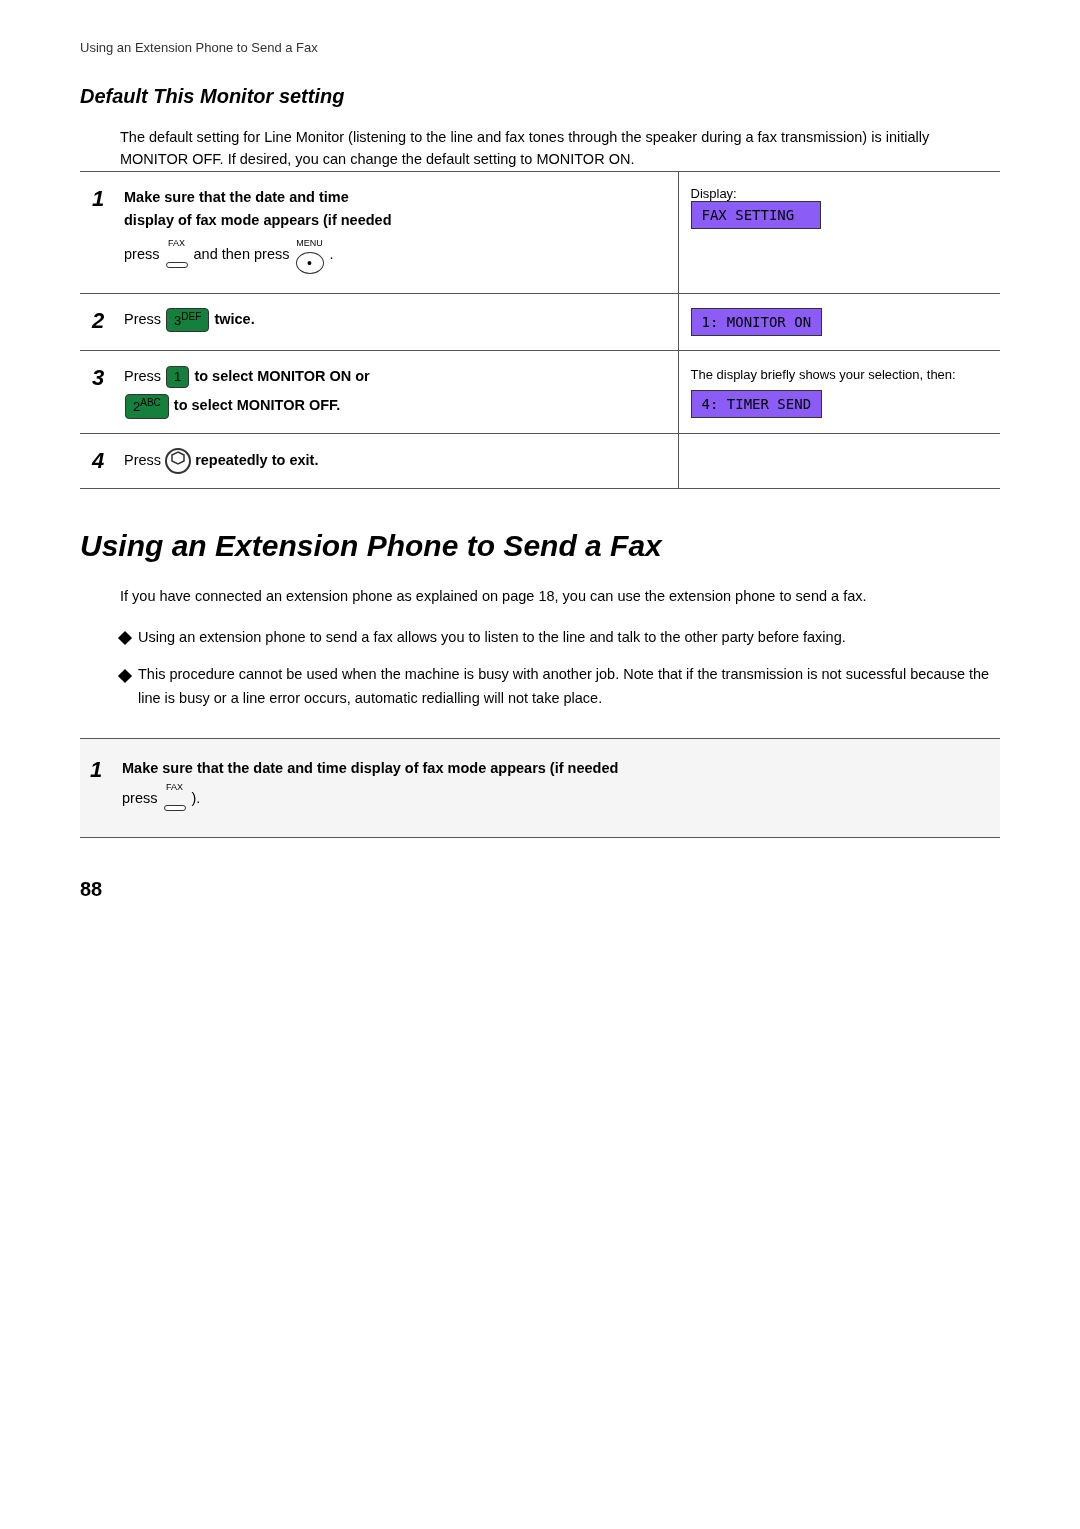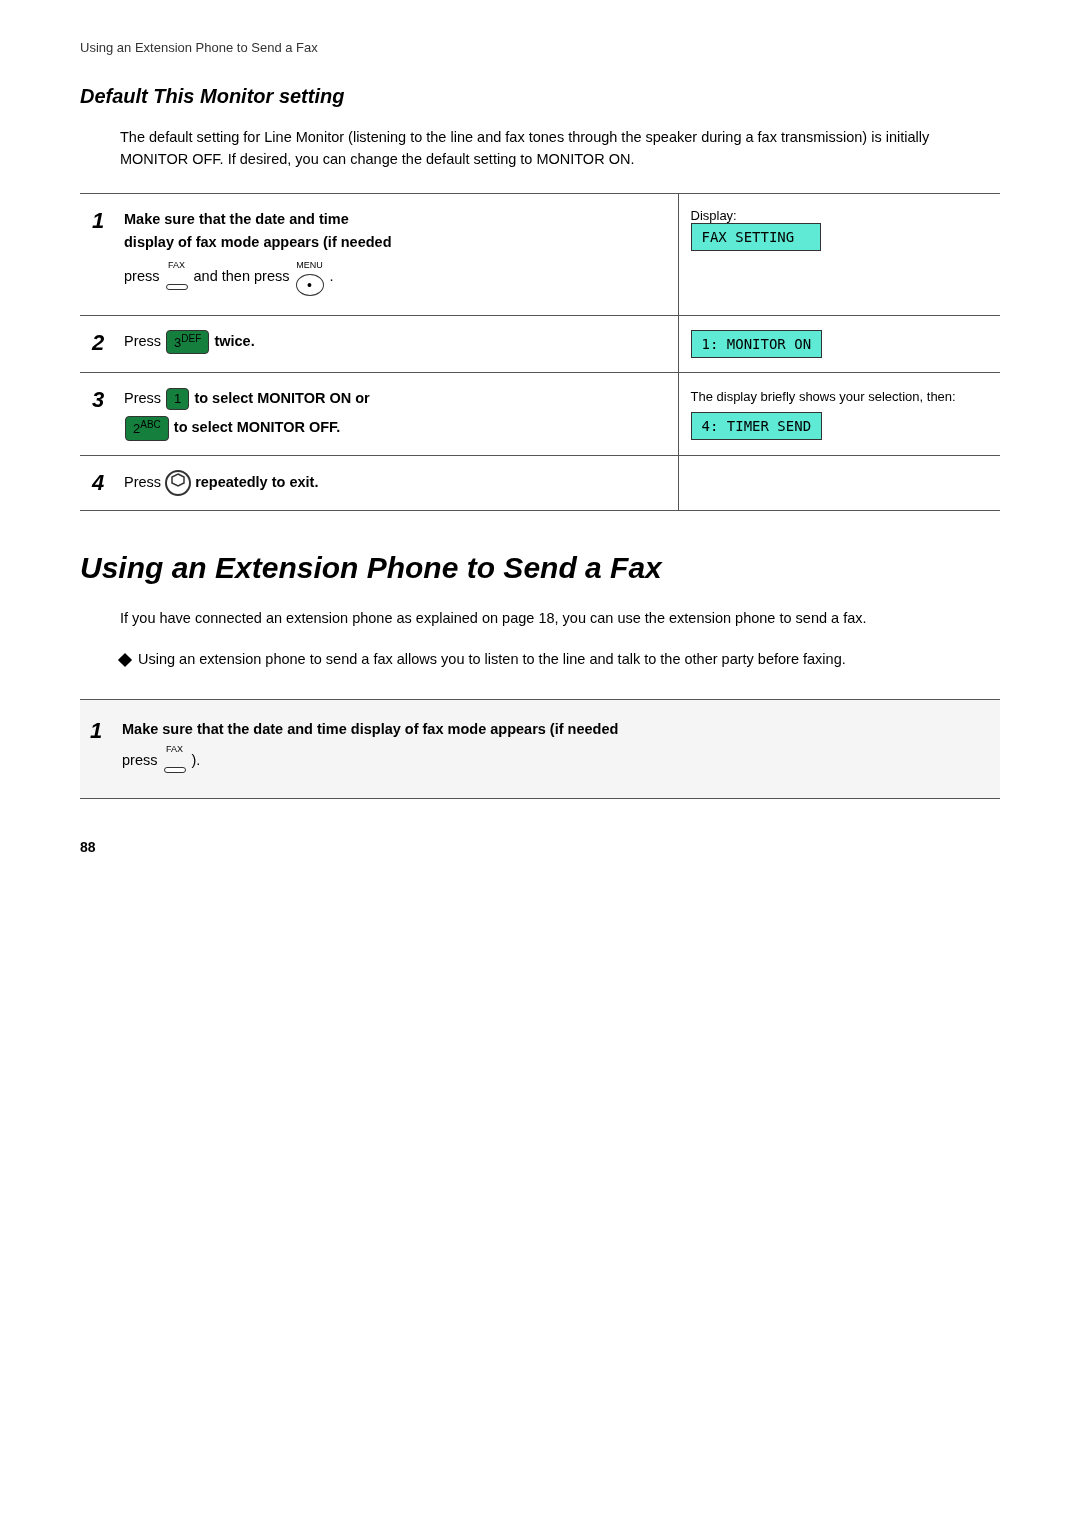--- a/index.html
+++ b/index.html
@@ -23,21 +23,20 @@
     .section-title {
       font-size: 20px;
       font-weight: bold;
       font-style: italic;
       margin-bottom: 18px;
     }
 
     .intro-text {
       font-size: 14.5px;
       line-height: 1.55;
-      margin-bottom: 22px;
       padding-left: 40px;
     }
 
     
     .steps-table {
       width: 100%;
       border-collapse: collapse;
       margin-bottom: 40px;
       border-top: 1.5px solid #555;
     }
@@ -87,21 +86,21 @@
       margin-bottom: 0;
     }
 
     .display-box {
       border: 1.5px solid #333;
       padding: 5px 10px;
       font-size: 14px;
       font-family: monospace;
       display: inline-block;
       min-width: 130px;
-      background: #5eead4;
+      background: #8b5cf6;
     }
 
     .display-note {
       font-size: 13px;
       line-height: 1.5;
       margin-bottom: 6px;
     }
 
     
     .key-btn {
@@ -208,21 +207,21 @@
     .bullet-item {
       font-size: 14.5px;
       line-height: 1.6;
       margin-bottom: 14px;
       padding-left: 18px;
       text-indent: -18px;
     }
 
     .page-number {
       font-weight: bold;
-      font-size: 14px;
+      font-size: 20px;
       margin-top: 30px;
     }
 
     .sub-step {
       margin-top: 6px;
     }
   </style>
 </head>
 <body>
 
@@ -313,20 +312,23 @@
   </table>
 
 <h1 class="chapter-heading">Using an Extension Phone to Send a Fax</h1>
 
 <p class="chapter-intro">If you have connected an extension phone as explained on page 18, you can use the extension phone to send a fax.</p>
 
 <div class="bullet-list">
   <p class="bullet-item">
     <span style="display:inline-block;width:10px;height:10px;background:#000;transform:rotate(45deg);margin-right:8px;vertical-align:middle;"></span><span>Using an extension phone to send a fax allows you to listen to the line and talk to the other party before faxing.</span>
   </p>
+  <p class="bullet-item">
+    <span style="display:inline-block;width:10px;height:10px;background:#000;transform:rotate(45deg);margin-right:8px;vertical-align:middle;"></span><span>This procedure cannot be used when the machine is busy with another job. Note that if the transmission is not sucessful because the line is busy or a line error occurs, automatic redialling will not take place.</span>
+  </p>
 </div>
 
 <table class="steps-table" style="background:#f5f5f5;">
   <tbody>
       <tr>
     <td style="padding: 18px 10px 18px 10px;">
       <span class="step-number">1</span>
       <div class="step-content">
         <b>Make sure that the date and time display of fax mode appears (if needed</b><br>
         <span>press</span>

